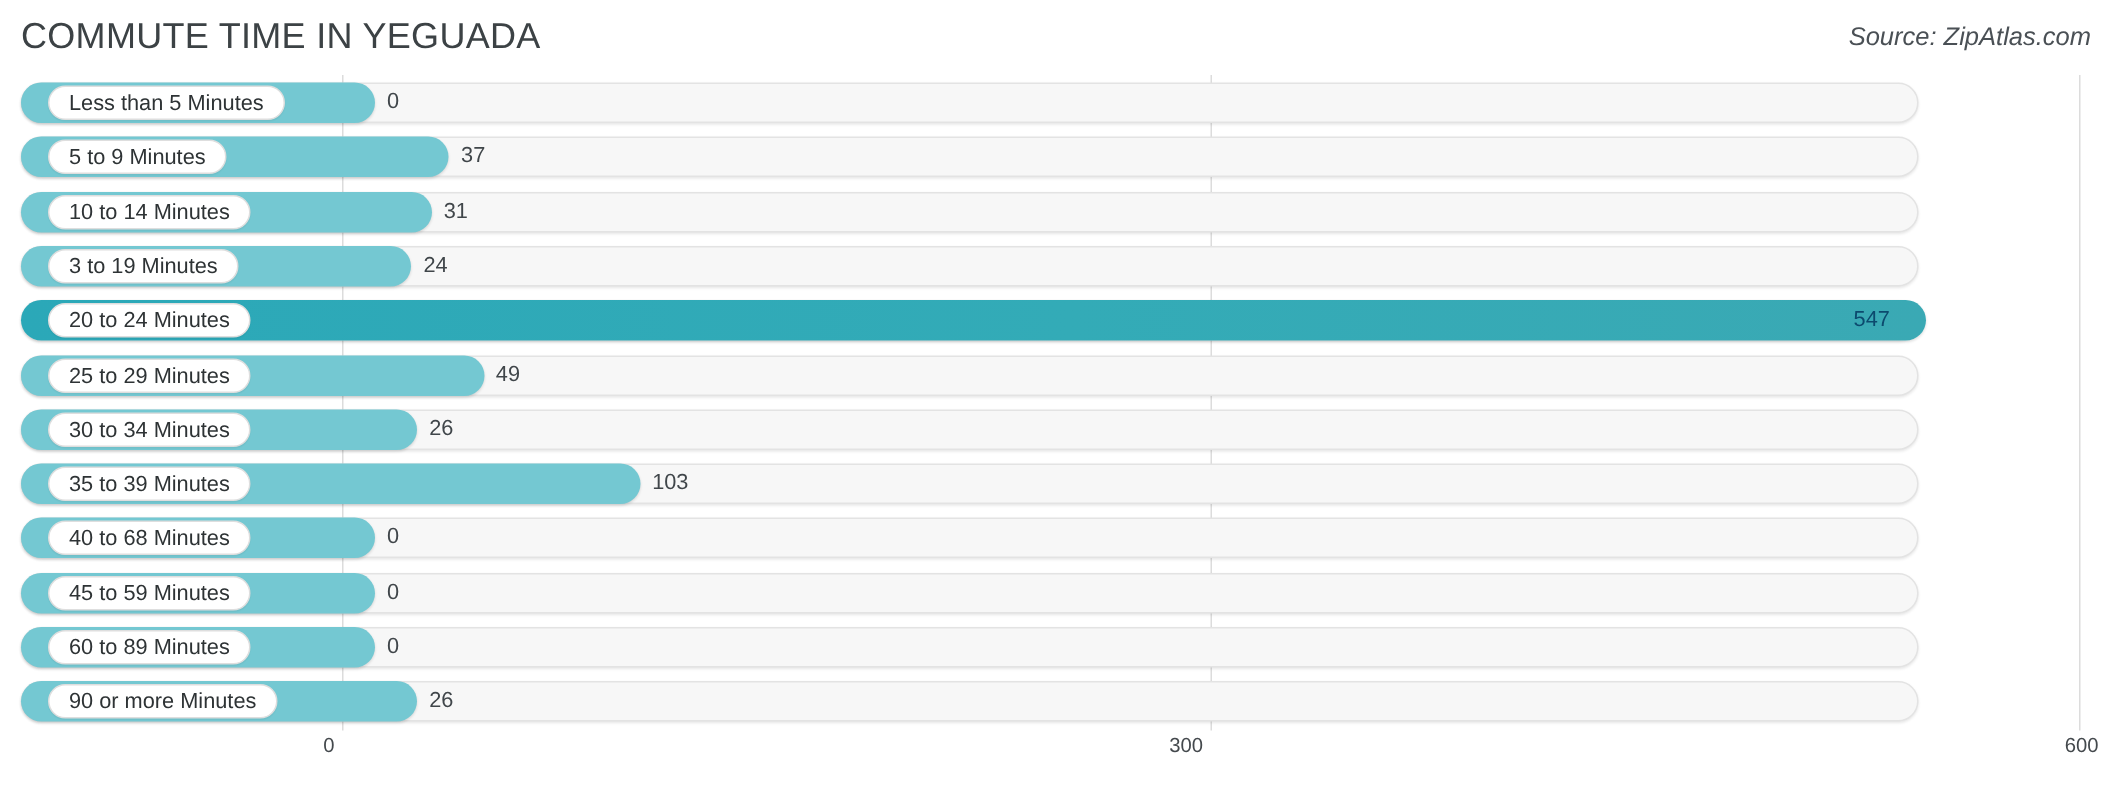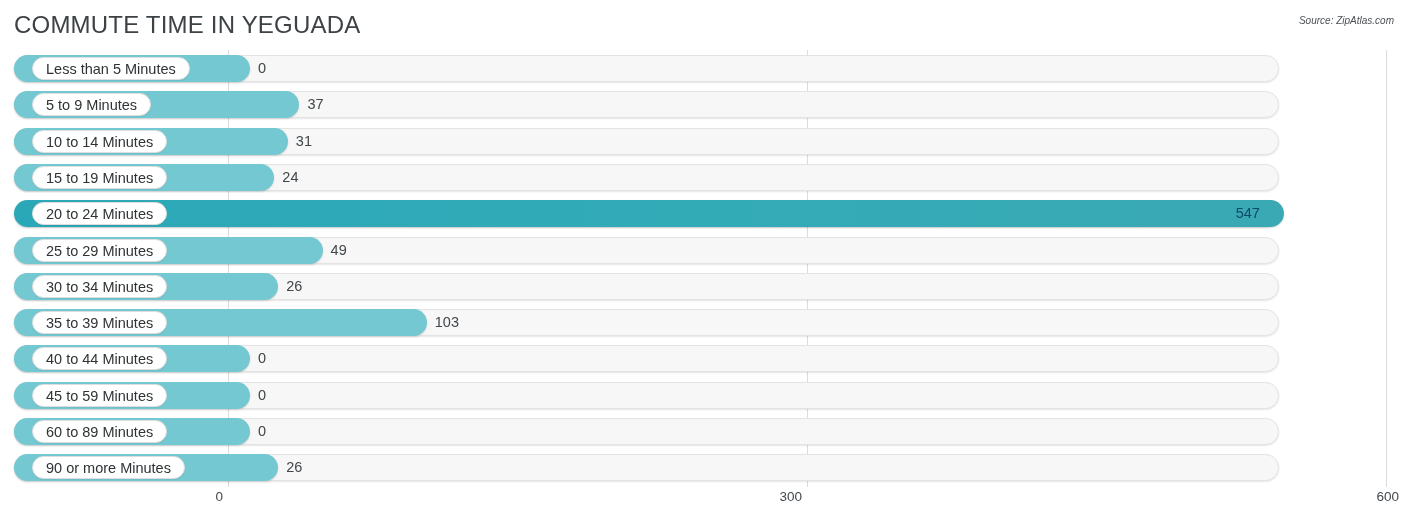--- a/index.html
+++ b/index.html
@@ -30,21 +30,21 @@
     font-size: 24px;
     letter-spacing: 0.2px;
     color: #3c4245;
     font-weight: 400;
     white-space: nowrap;
   }
   .chart-source {
     position: absolute;
     right: 12px;
     top: 15px;
-    font-size: 10px;
+    font-size: 17px;
     font-style: italic;
     color: #4a5055;
     white-space: nowrap;
   }
 
   
   .plot {
     position: absolute;
     left: 0;
     top: 50px;
@@ -187,21 +187,21 @@
         </div>
         <div class="row" style="top: 77.6px;">
           <div class="track"></div>
           <div class="bar" style="width: 273.83px;"></div>
           <div class="label-pill">10 to 14 Minutes</div>
           <div class="value" style="left: 281.83px;">31</div>
         </div>
         <div class="row" style="top: 113.9px;">
           <div class="track"></div>
           <div class="bar" style="width: 260.32px;"></div>
-          <div class="label-pill">15 to 19 Minutes</div>
+          <div class="label-pill">3 to 19 Minutes</div>
           <div class="value" style="left: 268.32px;">24</div>
         </div>
         <div class="row" style="top: 150.2px; padding-left: 41px;">
           <div class="track"></div>
           <div class="bar is-max" style="width: 1269.71px;"></div>
           <div class="label-pill">20 to 24 Minutes</div>
           <div class="value inside" style="left: 1221.71px;">547</div>
         </div>
         <div class="row" style="top: 186.5px;">
           <div class="track"></div>
@@ -217,21 +217,21 @@
         </div>
         <div class="row" style="top: 259.1px;">
           <div class="track"></div>
           <div class="bar" style="width: 412.79px;"></div>
           <div class="label-pill">35 to 39 Minutes</div>
           <div class="value" style="left: 420.79px;">103</div>
         </div>
         <div class="row" style="top: 295.4px;">
           <div class="track"></div>
           <div class="bar" style="width: 236px;"></div>
-          <div class="label-pill">40 to 44 Minutes</div>
+          <div class="label-pill">40 to 68 Minutes</div>
           <div class="value" style="left: 244px;">0</div>
         </div>
         <div class="row" style="top: 331.7px;">
           <div class="track"></div>
           <div class="bar" style="width: 236px;"></div>
           <div class="label-pill">45 to 59 Minutes</div>
           <div class="value" style="left: 244px;">0</div>
         </div>
         <div class="row" style="top: 368px;">
           <div class="track"></div>

